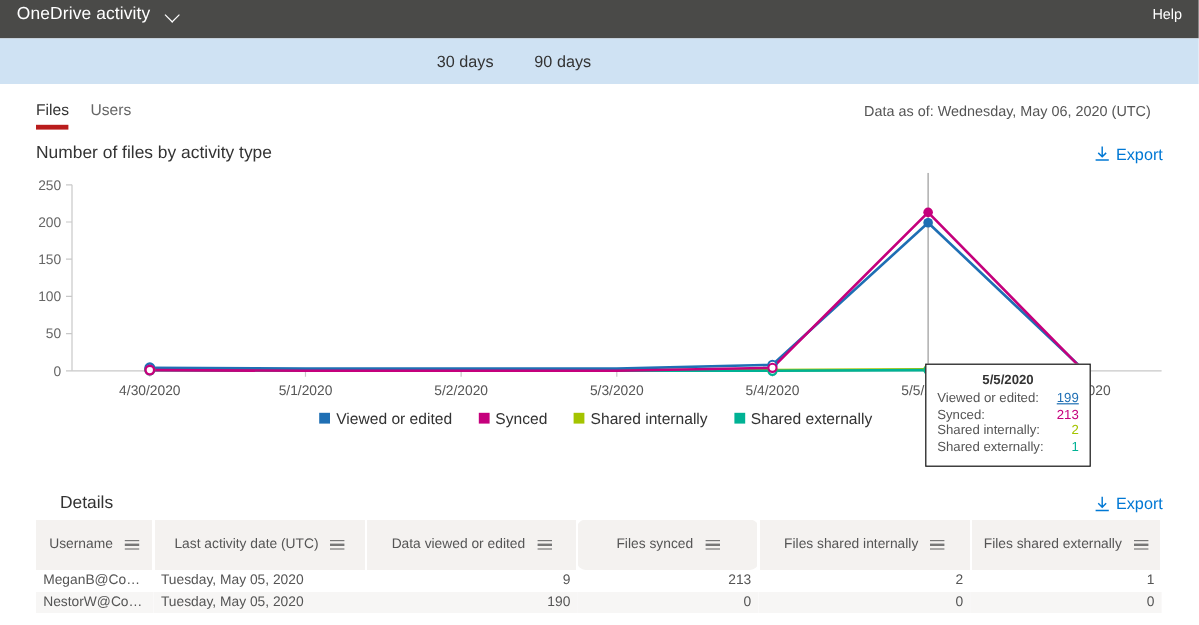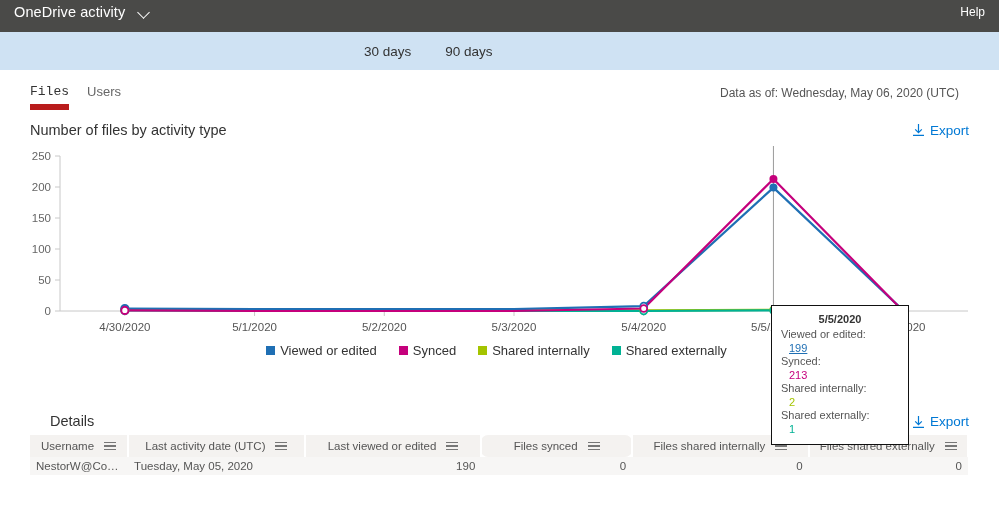--- a/index.html
+++ b/index.html
@@ -102,22 +102,21 @@
   }
   .subtab {
     font-size: 13px;
     color: #666666;
     padding-bottom: 5px;
     cursor: pointer;
     border-bottom: 2px solid transparent;
   }
   .subtab.active {
     color: #333333;
-    border-bottom: 6px solid #b91c1c;
-    font-family: Liberation Mono, monospace;
+    border-bottom: 4px solid #b91c1c;
   }
   .dataas {
     font-size: 12px;
     color: #555555;
     padding-top: 2px;
   }
 
   .chart-header {
     display: flex;
     align-items: center;
@@ -164,21 +163,20 @@
     font-weight: bold;
     color: #333333;
     font-size: 11px;
     margin-bottom: 3px;
   }
   .tt-row {
     display: flex;
     justify-content: space-between;
     line-height: 13.5px;
     white-space: nowrap;
-    flex-direction: column;
   }
   .tt-label { color: #555555; }
   .tt-val { font-weight: normal; padding-left: 8px; }
 
   .legend {
     display: flex;
     align-items: center;
     justify-content: center;
     gap: 16px;
     margin-top: 2px;
@@ -218,21 +216,21 @@
     border-collapse: collapse;
     font-size: 11.5px;
     margin-top: 6px;
     table-layout: fixed;
   }
   table.details th {
     background: #f4f2f0;
     color: #555555;
     font-weight: normal;
     font-size: 11.5px;
-    padding: 5px 6px;
+    padding: 15px 6px;
     border-right: 2px solid #ffffff;
     text-align: center;
     white-space: nowrap;
     position: relative;
   }
   table.details th .thinner {
     display: flex;
     align-items: center;
     justify-content: center;
     gap: 10px;
@@ -428,21 +426,21 @@
                 <span>Last activity date (UTC)</span>
                 <span class="hamburger">
                   <i></i>
                   <i></i>
                   <i></i>
                 </span>
               </div>
             </th>
             <th style="width: 19%;">
               <div class="thinner">
-                <span>Last viewed or edited</span>
+                <span>Data viewed or edited</span>
                 <span class="hamburger">
                   <i></i>
                   <i></i>
                   <i></i>
                 </span>
               </div>
             </th>
             <th style="width: 16%; border-radius: 7px;">
               <div class="thinner">
                 <span>Files synced</span>
@@ -469,20 +467,28 @@
                 <span class="hamburger">
                   <i></i>
                   <i></i>
                   <i></i>
                 </span>
               </div>
             </th>
           </tr>
       </thead>
       <tbody id="table-body">
+          <tr class="">
+            <td class="txt">MeganB@Cont...</td>
+            <td class="txt">Tuesday, May 05, 2020</td>
+            <td class="num">9</td>
+            <td class="num">213</td>
+            <td class="num">2</td>
+            <td class="num">1</td>
+          </tr>
           <tr class="alt">
             <td class="txt">NestorW@Cont...</td>
             <td class="txt">Tuesday, May 05, 2020</td>
             <td class="num">190</td>
             <td class="num">0</td>
             <td class="num">0</td>
             <td class="num">0</td>
           </tr>
         </tbody>
     </table>

